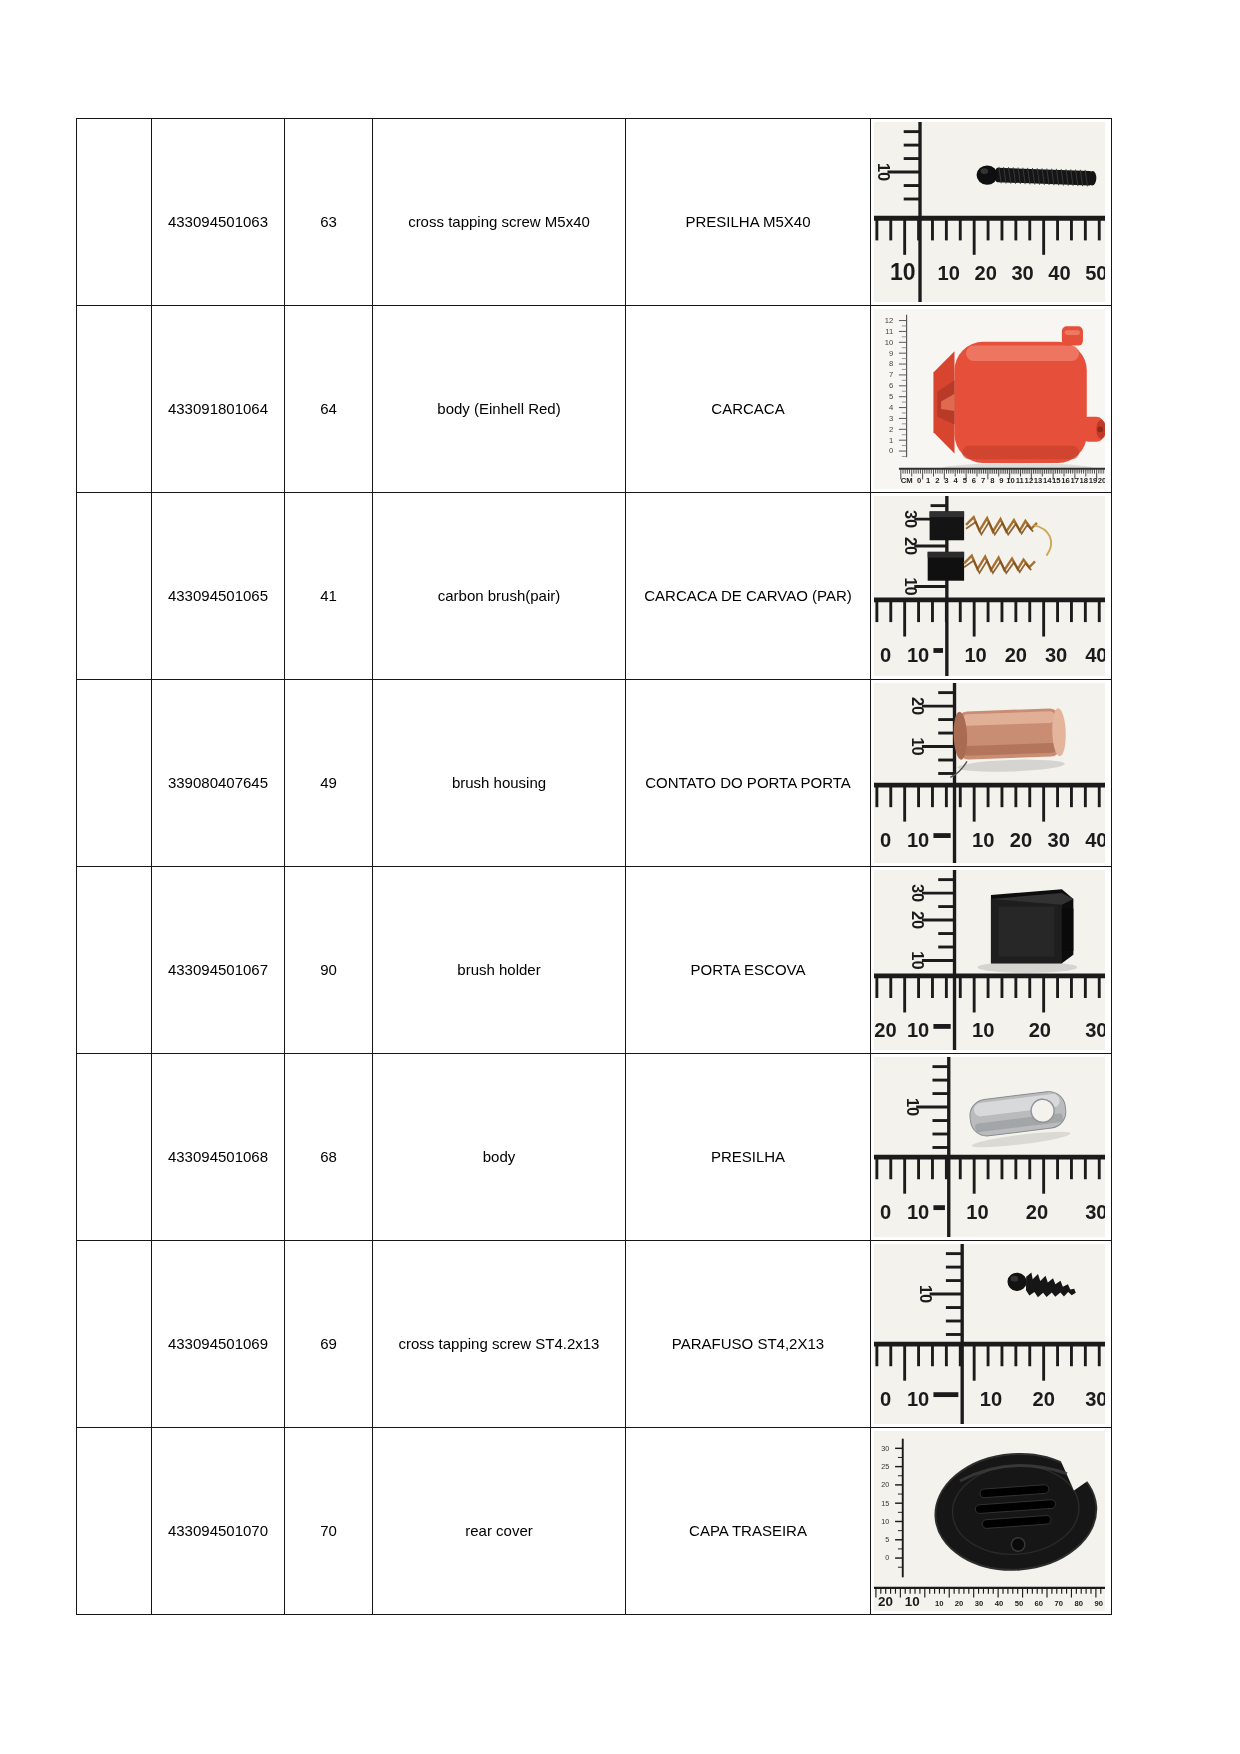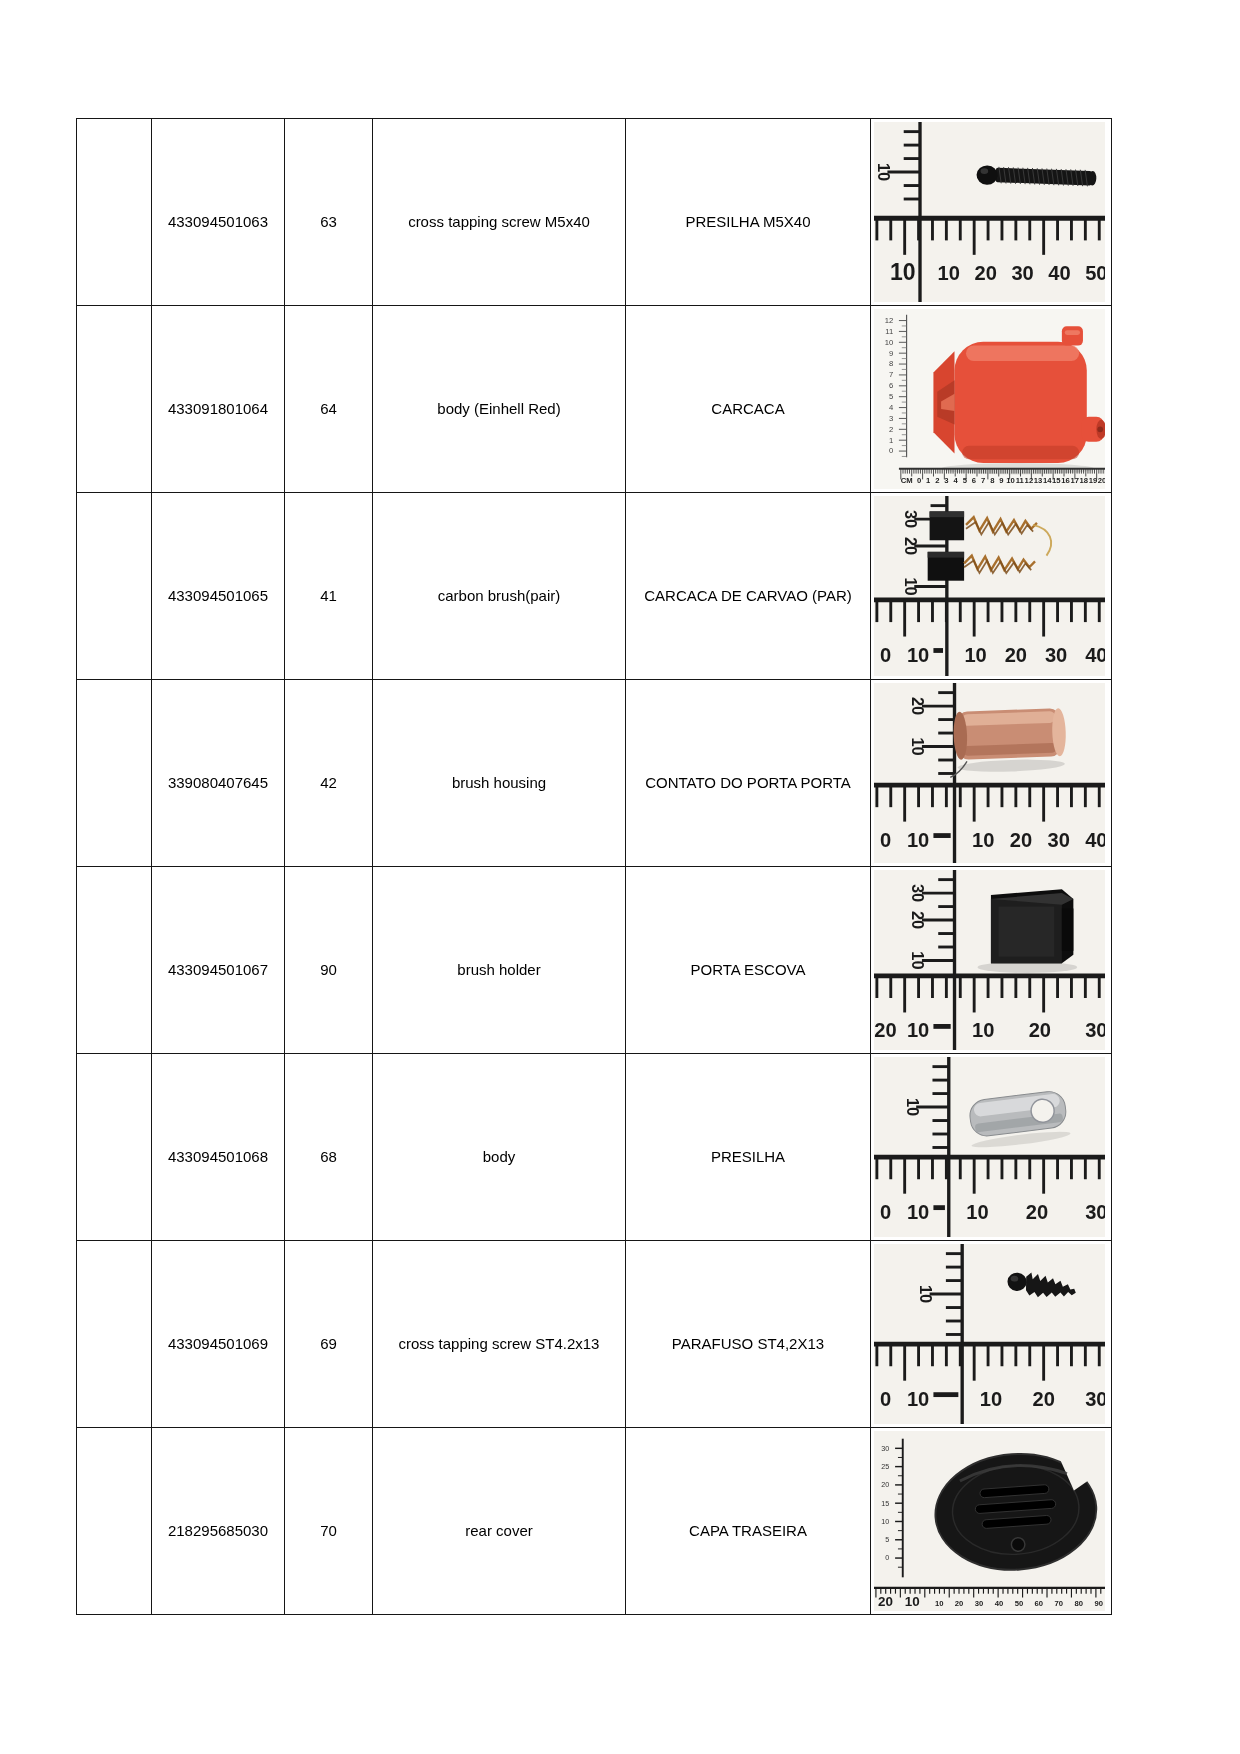--- a/index.html
+++ b/index.html
@@ -375,21 +375,21 @@
             </div>
     </td>
   </tr>
 
   <tr class="part-row">
     <td class="col-pos"></td>
     <td class="col-part">
       <span class="cell-text">339080407645</span>
     </td>
     <td class="col-item">
-      <span class="cell-text">42</span>
+      <span class="cell-text">49</span>
     </td>
     <td class="col-en">
       <span class="cell-text">brush housing</span>
     </td>
     <td class="col-pt">
       <span class="cell-text">CONTATO DO PORTA PORTA</span>
     </td>
     <td class="col-photo">
       <div class="photo">
               <svg viewBox="0 0 241 187" preserveAspectRatio="none" xmlns="http://www.w3.org/2000/svg">
@@ -629,21 +629,21 @@
                   <ellipse cx="146" cy="39" rx="4" ry="3" fill="#343434"></ellipse>
                 </g>
               </svg>
             </div>
     </td>
   </tr>
 
   <tr class="part-row">
     <td class="col-pos"></td>
     <td class="col-part">
-      <span class="cell-text">218295685030</span>
+      <span class="cell-text">433094501070</span>
     </td>
     <td class="col-item">
       <span class="cell-text">70</span>
     </td>
     <td class="col-en">
       <span class="cell-text">rear cover</span>
     </td>
     <td class="col-pt">
       <span class="cell-text">CAPA TRASEIRA</span>
     </td>

